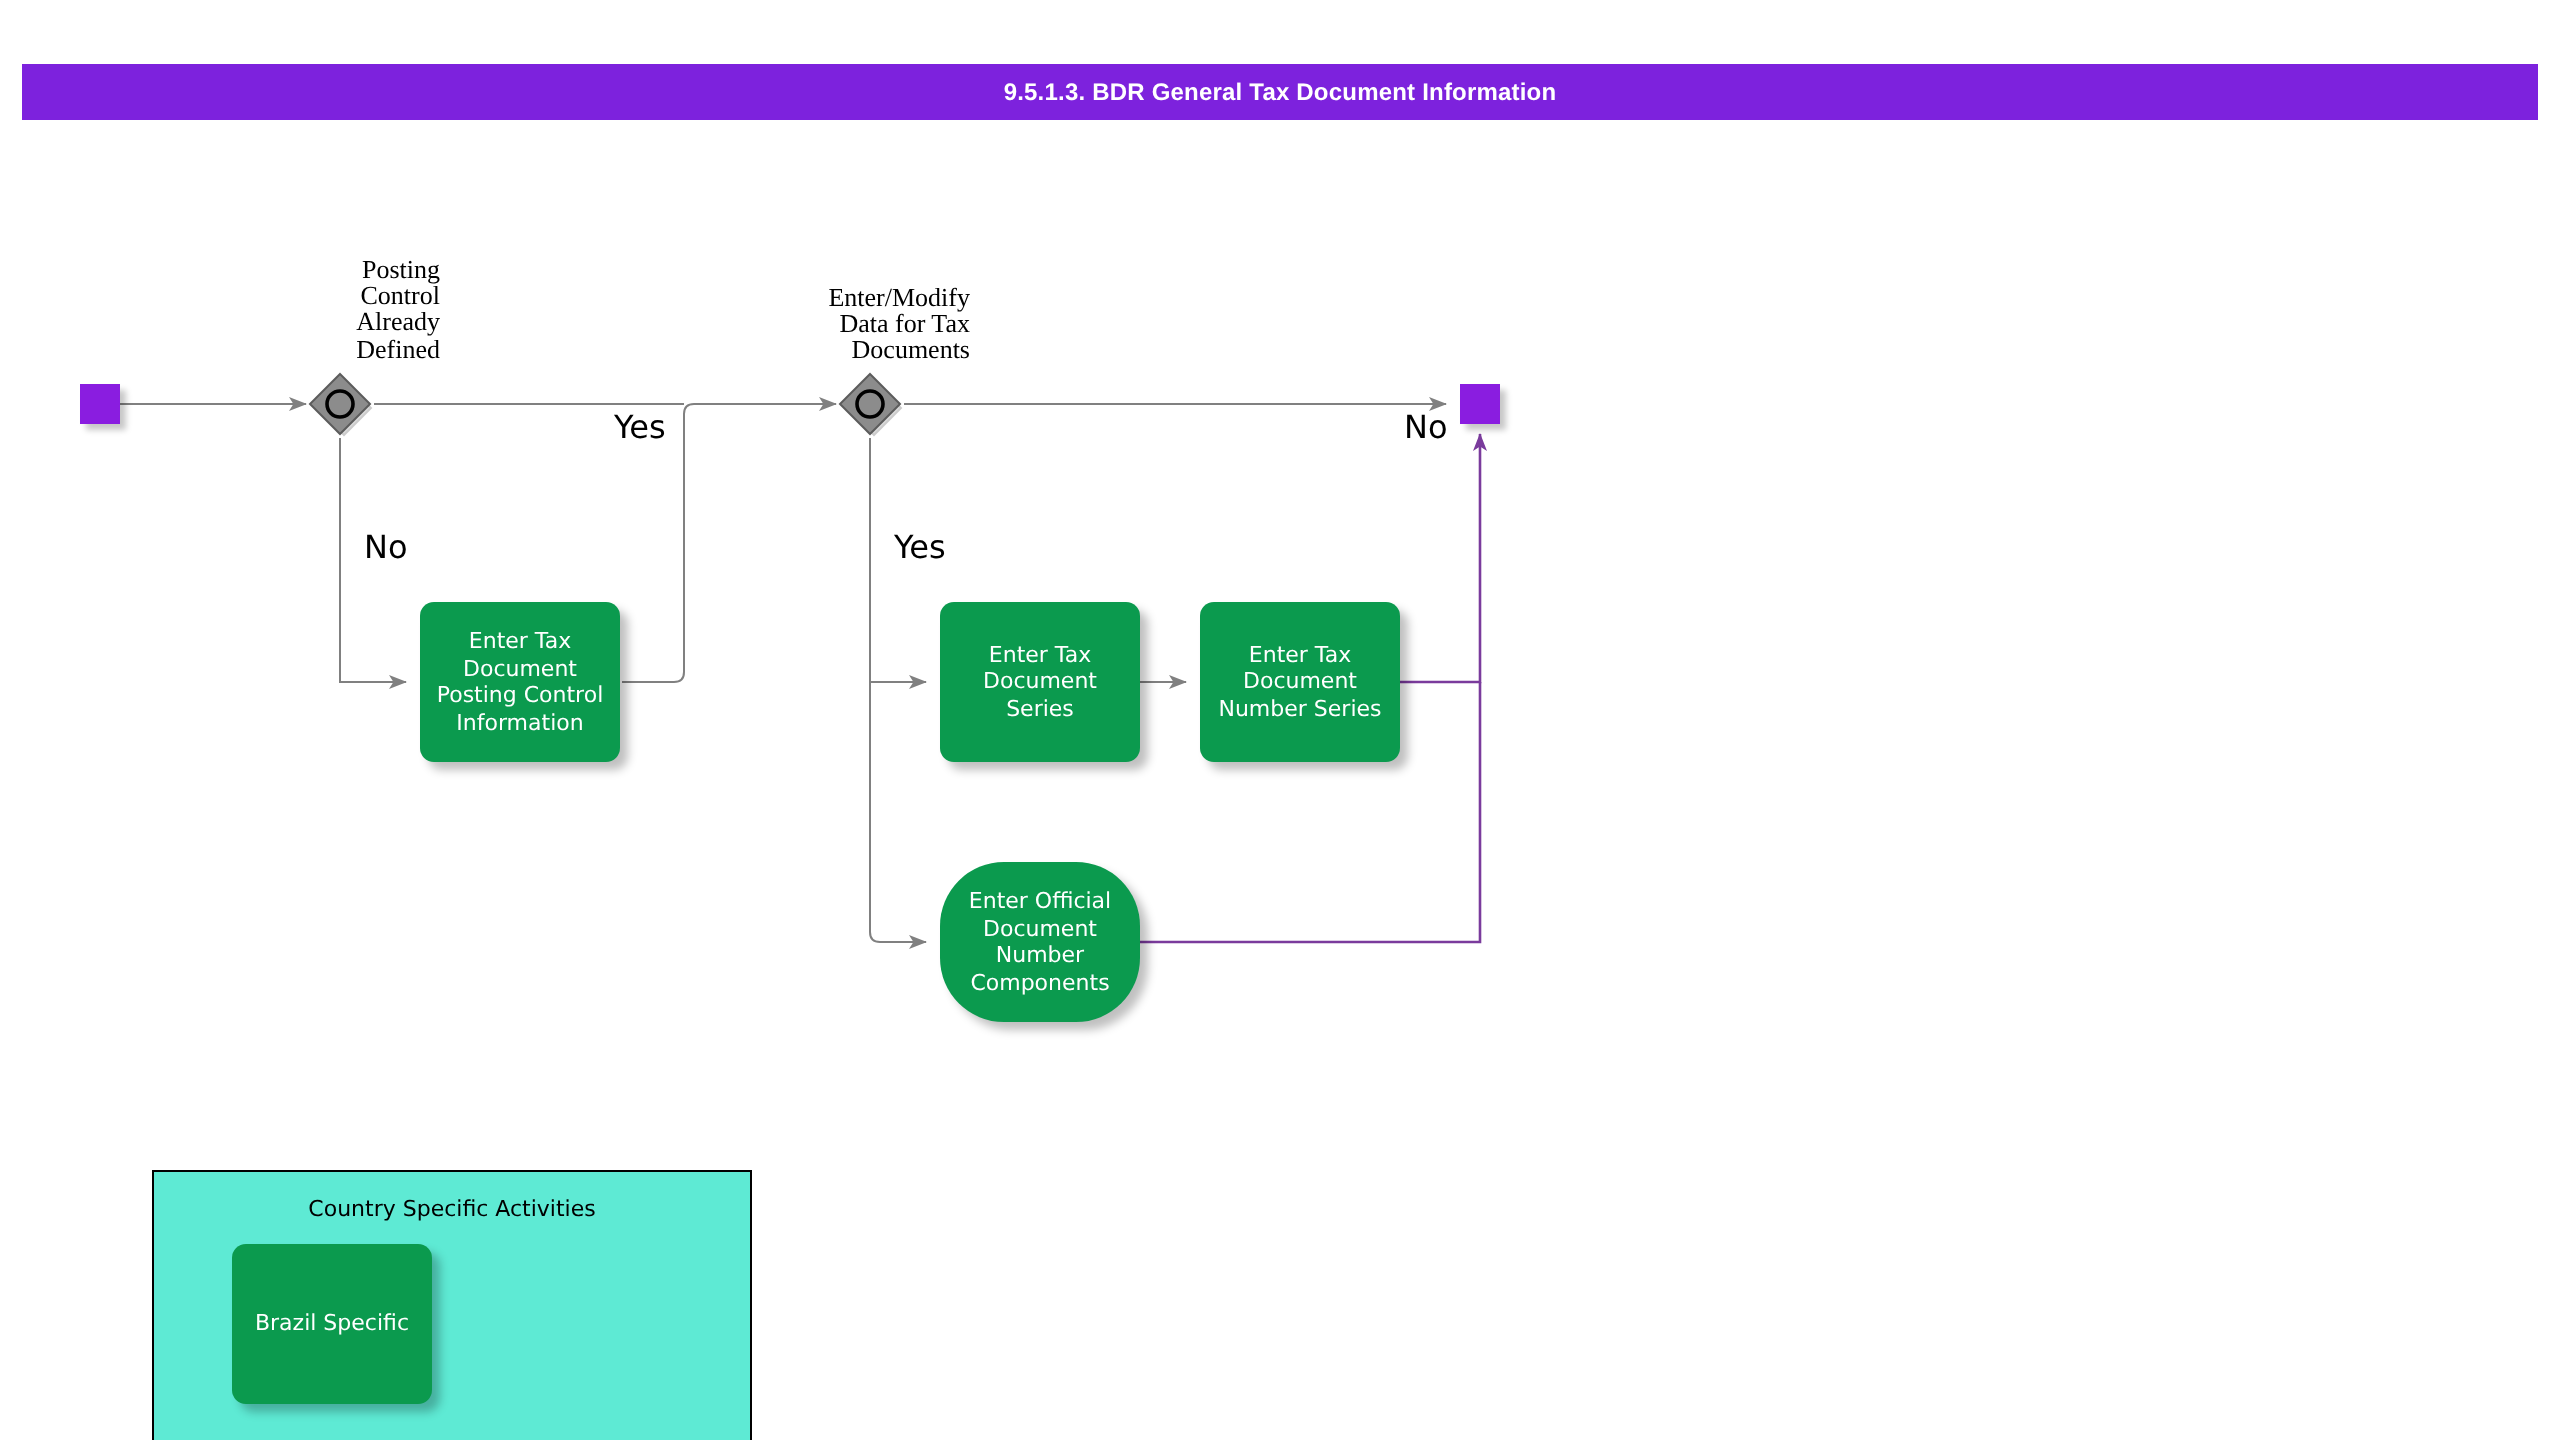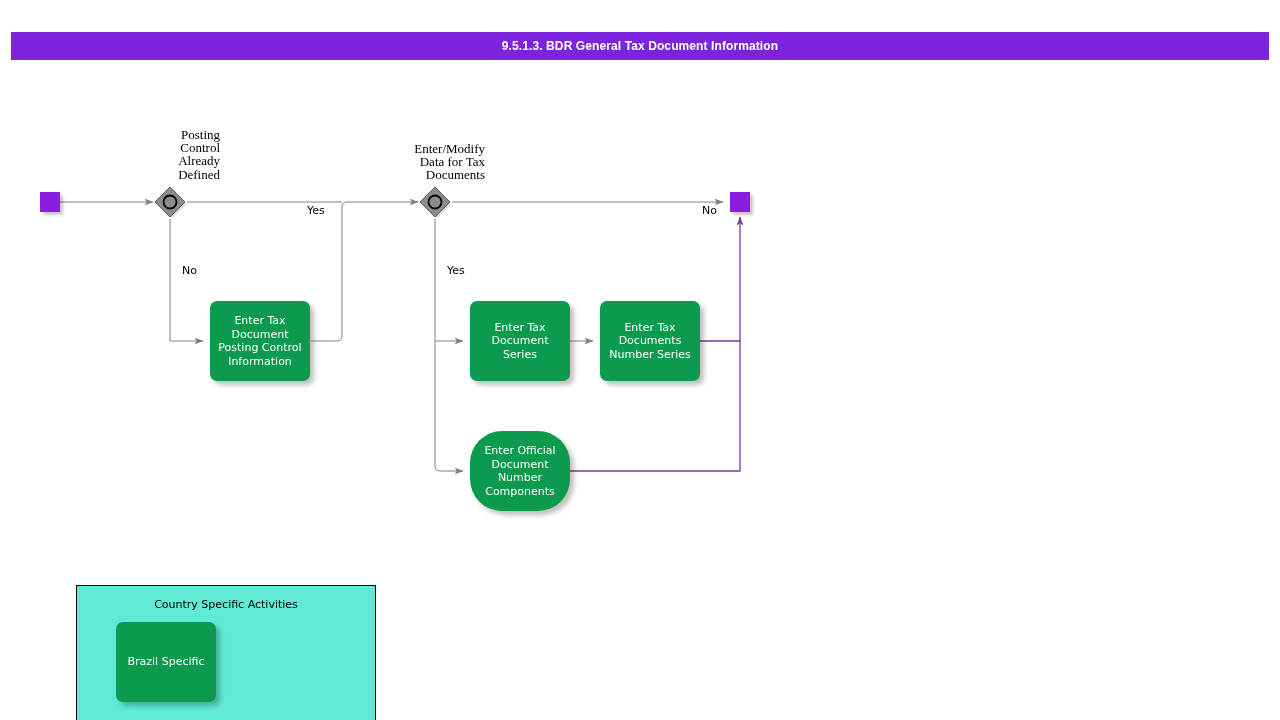--- a/index.html
+++ b/index.html
@@ -93,21 +93,21 @@
     font-size: 13px;
     line-height: 13.2px;
     color: #000000;
     text-align: right;
     font-family: Liberation Serif, serif;
     white-space: pre-line;
   }
 
   .edge-label {
     position: absolute;
-    font-size: 11px;
+    font-size: 16px;
     color: #000000;
     font-family: "DejaVu Sans", sans-serif;
     white-space: nowrap;
   }
 
   
   .legend-box {
     position: absolute;
     left: 76px;
     top: 564px;
@@ -204,21 +204,21 @@
   <div class="node task" style="left:470px; top:280px; width:100px; height:80px;">Enter Tax
 Document
 Series</div>
 
   <div class="node task" style="left:210px; top:280px; width:100px; height:80px;">Enter Tax
 Document
 Posting Control
 Information</div>
 
   <div class="node task" style="left:600px; top:280px; width:100px; height:80px;">Enter Tax
-Documents
+Document
 Number Series</div>
 
   <div class="node task" style="left:470px; top:410px; width:100px; height:80px;border-radius:32px;">Enter Official
 Document
 Number
 Components</div>
 
   <div class="edge-label" style="left:307px; top:183px;">Yes</div>
 
   <div class="edge-label" style="left:182px; top:243px;">No</div>

